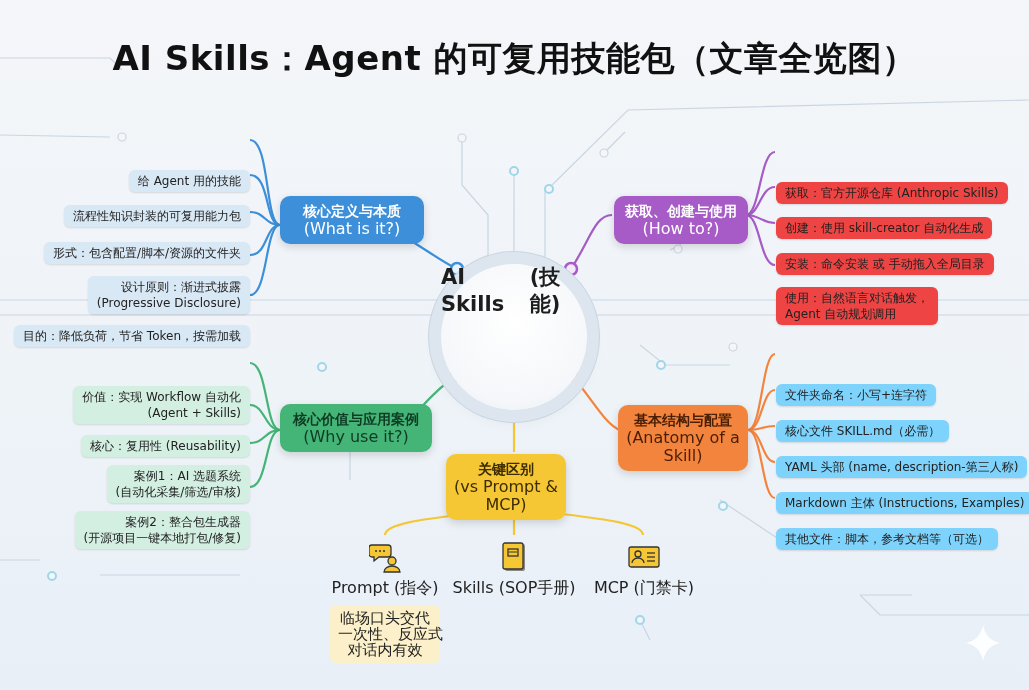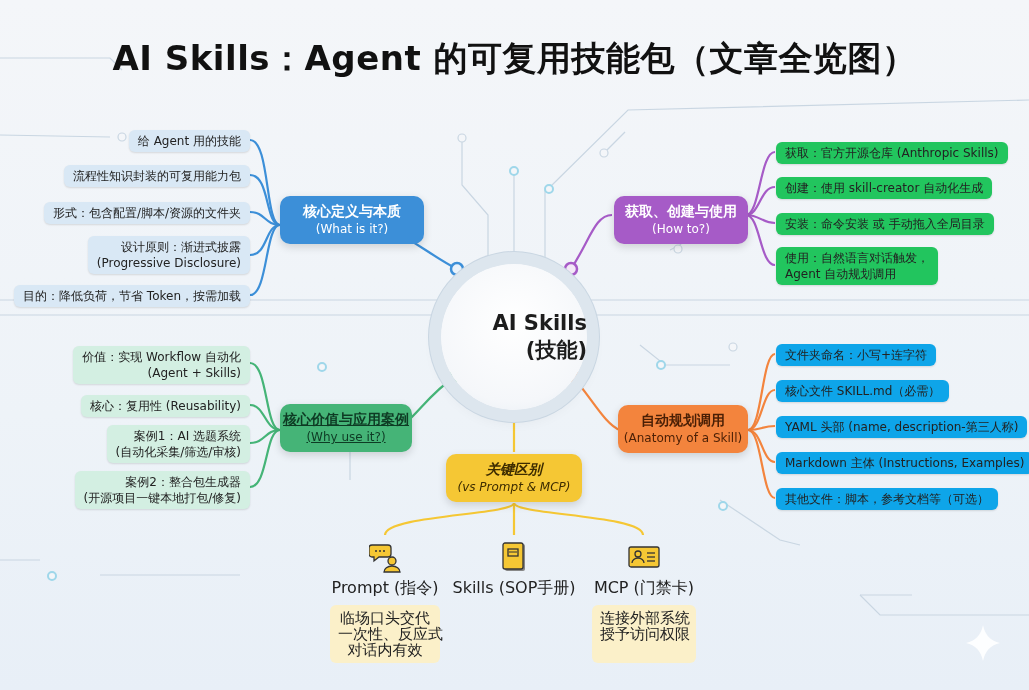--- a/index.html
+++ b/index.html
@@ -3,38 +3,38 @@
 <meta charset="utf-8">
 <style>
   html,body{margin:0;padding:0;}
   body{width:1029px;height:690px;overflow:hidden;position:relative;
     background:linear-gradient(180deg,#f4f6f9 0%,#eef3f8 60%,#e8eff7 100%);
     font-family:"DejaVu Sans","Liberation Sans",sans-serif;color:#222;}
   #bg{position:absolute;left:0;top:0;width:1029px;height:690px;}
   .title{position:absolute;left:0;top:36px;width:1029px;text-align:center;
     font-size:34px;font-weight:bold;color:#111;letter-spacing:0.5px;}
   .leaf{position:absolute;font-size:12px;line-height:16px;padding:3px 9px;border-radius:6px;
-    box-shadow:0 1px 2px rgba(0,0,0,0.12);white-space:nowrap;}
+    box-shadow:0 1px 2px rgba(0,0,0,0.12);white-space:nowrap;margin-top:40px;}
   .leaf.blue{background:#d9e8f5;text-align:right;}
   .leaf.green{background:#d3efe2;text-align:right;}
-  .leaf.purple{background:#22c55e;text-align:left;}
-  .leaf.orange{background:#0ea5e9;text-align:left;}
+  .leaf.purple{background:#ef4444;text-align:left;}
+  .leaf.orange{background:#7dd3fc;text-align:left;}
   .branch{position:absolute;color:#fff;text-align:center;border-radius:10px;
     font-size:14px;font-weight:bold;line-height:18px;padding:6px 0;
     box-shadow:0 3px 8px rgba(0,0,0,0.15);}
-  .branch .sub{font-size:12px;font-weight:normal;display:block;}
+  .branch .sub{font-size:16px;font-weight:normal;display:block;}
   .b-blue{background:#3c8fd8;}
   .b-purple{background:#a65bc7;}
   .b-green{background:#45b477;color:#0e3b24;}
   .b-orange{background:#f3843d;color:#4a1f05;}
   .b-yellow{background:#f5c734;color:#3d2c00;}
   .center{position:absolute;left:441px;top:264px;width:146px;height:146px;border-radius:50%;
     background:radial-gradient(circle at 50% 40%,#ffffff 0%,#f5f7fa 70%,#e4ebf2 100%);
     box-shadow:0 0 0 12px #dde6ee,0 0 0 13px #c9d6e2,0 6px 18px rgba(0,0,0,0.12);
-    display:flex;flex-direction:column;align-items:flex-end;justify-content:center;
+    display:flex;flex-direction:row;align-items:flex-start;justify-content:center;
     font-size:21px;font-weight:bold;color:#1d1d1d;line-height:27px;}
   .cmp{position:absolute;text-align:center;}
   .cmp .name{font-size:16px;color:#222;margin-top:4px;white-space:nowrap;}
   .cmp .desc{margin-top:6px;background:#fbf0c9;border-radius:6px;font-size:15px;line-height:16px;padding:5px 8px;color:#222;white-space:nowrap;}
   .icon-wrap{display:flex;justify-content:center;height:34px;align-items:center;}
 </style>
 </head>
 <body>
 
 <svg id="bg" viewBox="0 0 1029 690">
@@ -145,40 +145,40 @@
 
 <div class="branch b-purple" style="left:614px;top:196px;width:134px;">
   <span>获取、创建与使用</span>
   <span class="sub">(How to?)</span>
 </div>
 <div class="leaf purple" style="left:776px;top:142px;"><span>获取：官方开源仓库 (Anthropic Skills)</span></div>
 <div class="leaf purple" style="left:776px;top:177px;"><span>创建：使用 skill-creator 自动化生成</span></div>
 <div class="leaf purple" style="left:776px;top:213px;"><span>安装：命令安装 或 手动拖入全局目录</span></div>
 <div class="leaf purple" style="left:776px;top:247px;"><span>使用：自然语言对话触发，</span><br><span>Agent 自动规划调用</span></div>
 
-<div class="branch b-green" style="left:280px;top:404px;width:132px;text-decoration:underline;">
+<div class="branch b-green" style="left:280px;top:404px;width:152px;">
   <span>核心价值与应用案例</span>
   <span class="sub">(Why use it?)</span>
 </div>
 <div class="leaf green" style="right:779px;top:346px;"><span>价值：实现 Workflow 自动化</span><br><span>(Agent + Skills)</span></div>
 <div class="leaf green" style="right:779px;top:395px;"><span>核心：复用性 (Reusability)</span></div>
 <div class="leaf green" style="right:779px;top:425px;"><span>案例1：AI 选题系统</span><br><span>(自动化采集/筛选/审核)</span></div>
 <div class="leaf green" style="right:779px;top:471px;"><span>案例2：整合包生成器</span><br><span>(开源项目一键本地打包/修复)</span></div>
 
 <div class="branch b-orange" style="left:618px;top:405px;width:130px;">
-  <span>自动规划调用</span>
+  <span>基本结构与配置</span>
   <span class="sub">(Anatomy of a Skill)</span>
 </div>
 <div class="leaf orange" style="left:776px;top:344px;"><span>文件夹命名：小写+连字符</span></div>
 <div class="leaf orange" style="left:776px;top:380px;"><span>核心文件 SKILL.md（必需）</span></div>
 <div class="leaf orange" style="left:776px;top:416px;"><span>YAML 头部 (name, description-第三人称)</span></div>
 <div class="leaf orange" style="left:776px;top:452px;"><span>Markdown 主体 (Instructions, Examples)</span></div>
 <div class="leaf orange" style="left:776px;top:488px;"><span>其他文件：脚本，参考文档等（可选）</span></div>
 
-<div class="branch b-yellow" style="left:446px;top:454px;width:136px;font-style:italic;">
+<div class="branch b-yellow" style="left:446px;top:454px;width:120px;">
   <span>关键区别</span>
   <span class="sub">(vs Prompt &amp; MCP)</span>
 </div>
 
 <div class="cmp" style="left:330px;top:540px;width:110px;">
   <div class="icon-wrap">
     <svg width="32" height="32" viewBox="0 0 32 32">
       <path d="M3 4 h16 a3 3 0 0 1 3 3 v6 a3 3 0 0 1 -3 3 h-9 l-5 4 v-4 h-2 a3 3 0 0 1 -3 -3 v-6 a3 3 0 0 1 3 -3z" fill="#f5c734" stroke="#333" stroke-width="1.3"></path>
       <circle cx="7" cy="10" r="1" fill="#333"></circle>
         <circle cx="11" cy="10" r="1" fill="#333"></circle>
@@ -212,17 +212,13 @@
     <svg width="34" height="26" viewBox="0 0 34 26">
       <rect x="2" y="3" width="30" height="20" rx="2" fill="#f5c734" stroke="#333" stroke-width="1.3"></rect>
       <circle cx="11" cy="10" r="3" fill="none" stroke="#333" stroke-width="1.3"></circle>
       <path d="M5 19 a6 5 0 0 1 12 0" fill="none" stroke="#333" stroke-width="1.3"></path>
       <line x1="20" y1="9" x2="28" y2="9" stroke="#333" stroke-width="1.3"></line>
       <line x1="20" y1="13" x2="28" y2="13" stroke="#333" stroke-width="1.3"></line>
       <line x1="20" y1="17" x2="28" y2="17" stroke="#333" stroke-width="1.3"></line>
     </svg>
   </div>
   <div class="name">MCP (门禁卡)</div>
-  <div class="desc">
-    <span>连接外部系统</span><br>
-    <span>授予访问权限</span><br>&nbsp;
-  </div>
 </div>
 
 </body></html>

